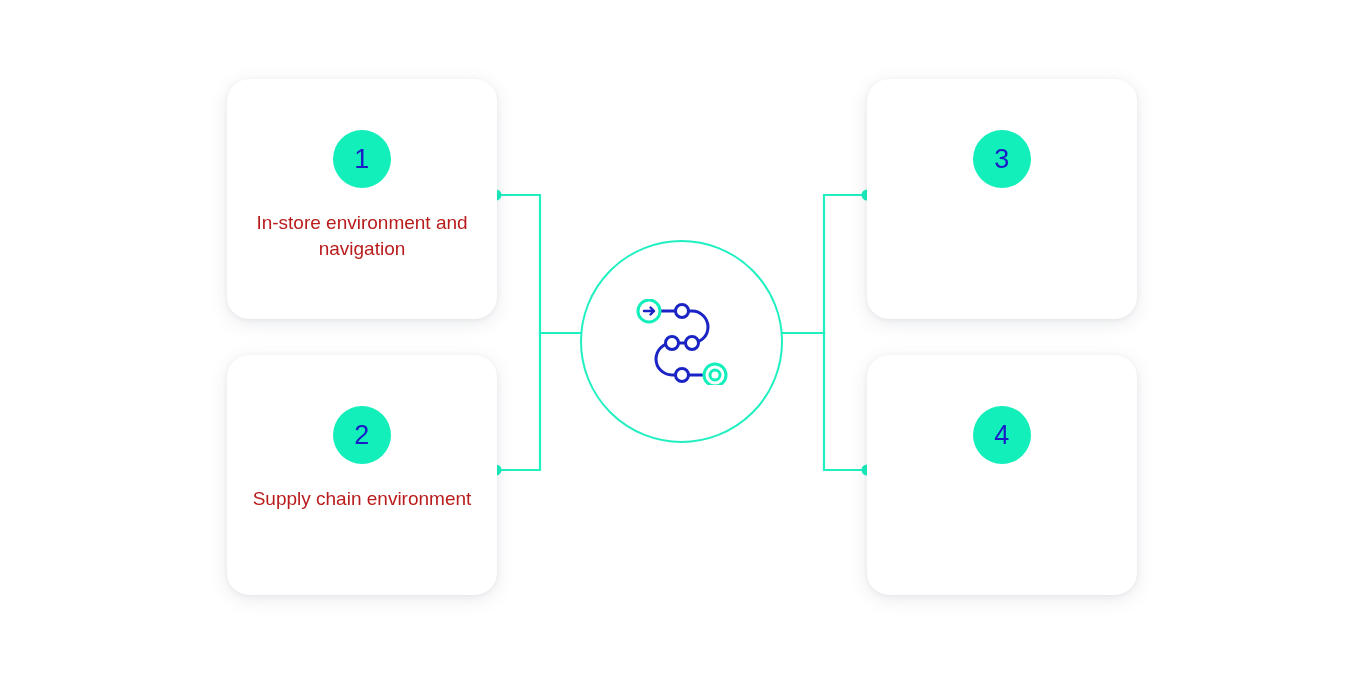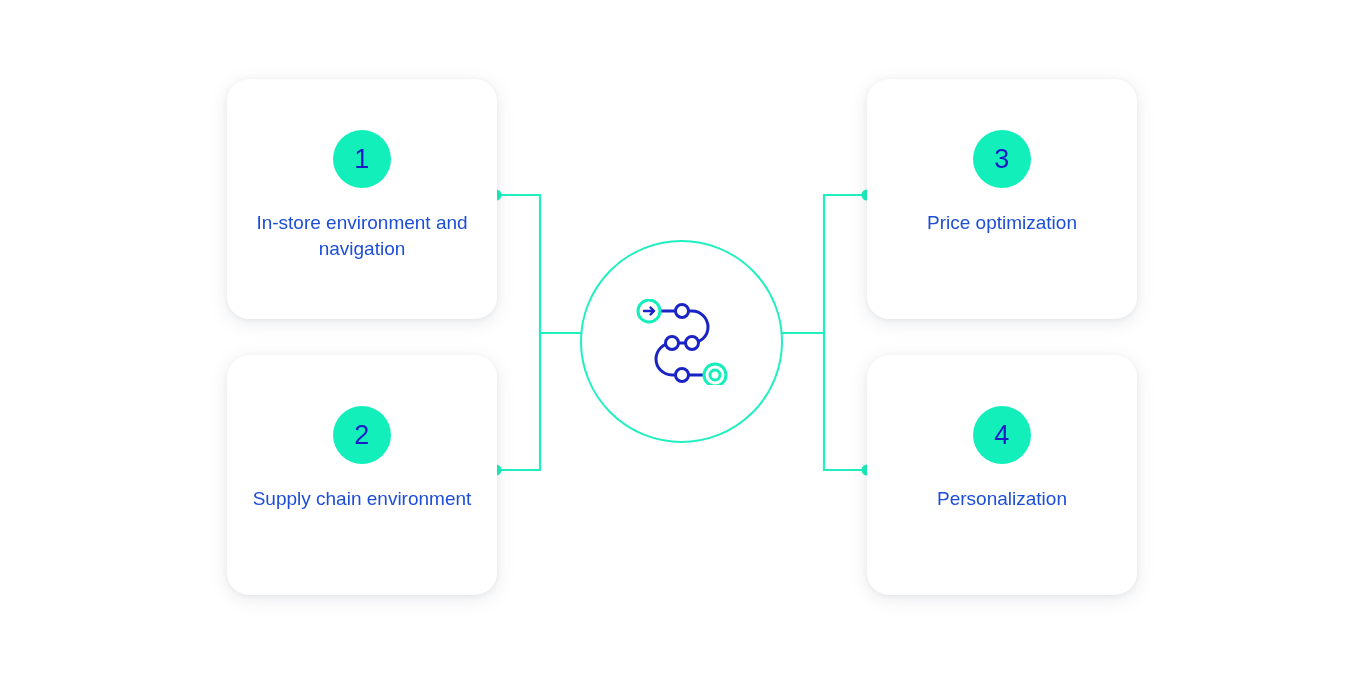--- a/index.html
+++ b/index.html
@@ -48,21 +48,21 @@
     line-height: 58px;
     text-align: center;
     margin-top: 51px;
     font-family: "Liberation Sans", sans-serif;
     letter-spacing: 0.5px;
   }
   .card-label {
     margin-top: 22px;
     width: 230px;
     text-align: center;
-    color: #1d4ed8;
+    color: #b91c1c;
     font-size: 19px;
     line-height: 26px;
     font-family: "Liberation Sans", sans-serif;
   }
 
   
   #connectors {
     position: absolute;
     left: 0;
     top: 0;
@@ -124,26 +124,24 @@
     <div class="card-label">In-store environment and navigation</div>
   </div>
 
   <div class="card card-2">
     <div class="badge">2</div>
     <div class="card-label">Supply chain environment</div>
   </div>
 
   <div class="card card-3">
     <div class="badge">3</div>
-    <div class="card-label">Price optimization</div>
   </div>
 
   <div class="card card-4">
     <div class="badge">4</div>
-    <div class="card-label">Personalization</div>
   </div>
 
   <div class="hub">
     <svg class="hub-icon" viewBox="0 0 92 86" aria-hidden="true">
 
       <path d="M24 12 H56 a16 16 0 0 1 0 32 H36 a16 16 0 0 0 0 32 H68" fill="none" stroke="#1A23C4" stroke-width="3" stroke-linecap="round" stroke-linejoin="round"></path>
 
       <circle cx="46" cy="12" r="6.5" fill="#FFFFFF" stroke="#1A23C4" stroke-width="3"></circle>
       <circle cx="56" cy="44" r="6.5" fill="#FFFFFF" stroke="#1A23C4" stroke-width="3"></circle>
       <circle cx="36" cy="44" r="6.5" fill="#FFFFFF" stroke="#1A23C4" stroke-width="3"></circle>

